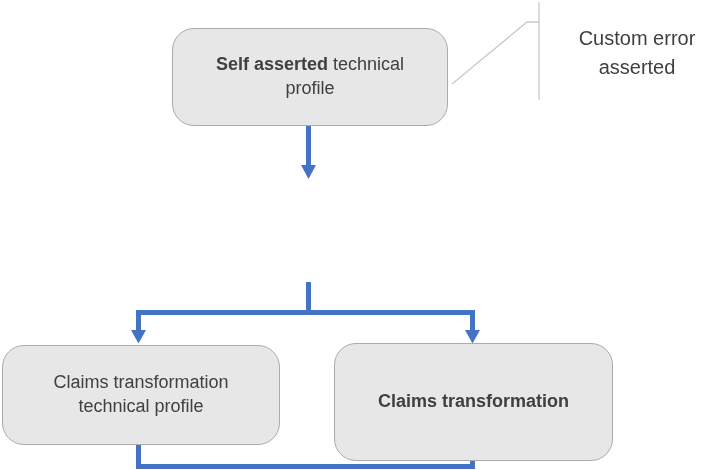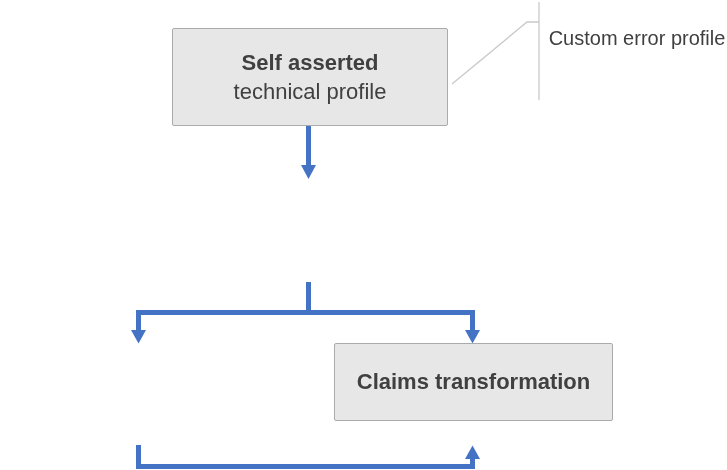--- a/index.html
+++ b/index.html
@@ -19,36 +19,36 @@
     position: absolute;
     left: 0;
     top: 0;
     width: 727px;
     height: 470px;
   }
   .node {
     position: absolute;
     background: #E7E7E7;
     border: 1.5px solid #ABABAB;
-    border-radius: 2px;
+    border-radius: 22px;
     box-sizing: border-box;
     display: flex;
     align-items: center;
     justify-content: center;
     text-align: center;
-    font-size: 22px;
+    font-size: 18px;
     line-height: 1.32;
     color: #404040;
   }
   .node .txt { display: inline-block; }
   .node .txt b { font-weight: 700; }
   .node-1 { left: 172px; top: 28px;  width: 276px; height: 98px;  }
   .node-2 { left: 170px; top: 180px; width: 278px; height: 102px; }
   .node-3 { left: 2px;   top: 345px; width: 278px; height: 100px; }
-  .node-4 { left: 334px; top: 343px; width: 279px; height: 78px; }
+  .node-4 { left: 334px; top: 343px; width: 279px; height: 118px; }
   .w215 { max-width: 215px; }
   .callout-text {
     position: absolute;
     left: 548px;
     top: 24px;
     width: 178px;
     text-align: center;
     font-size: 20px;
     line-height: 1.45;
     color: #404040;
@@ -86,20 +86,23 @@
       <rect x="470" y="458" width="5" height="6"></rect>
       <polygon points="465,459 480,459 472.5,445.5"></polygon>
     </g>
   </svg>
 
   <div class="node node-1">
     <span class="txt w215"><b>Self asserted</b><span> technical profile</span></span>
   </div>
 
 
+  <div class="node node-3">
+    <span class="txt w215"><b></b><span>Claims transformation technical profile</span></span>
+  </div>
 
   <div class="node node-4">
     <span class="txt"><b>Claims transformation</b><span></span></span>
   </div>
 
-  <div class="callout-text">Custom error profile</div>
+  <div class="callout-text">Custom error asserted</div>
 
 </div>
 
 </body></html>

